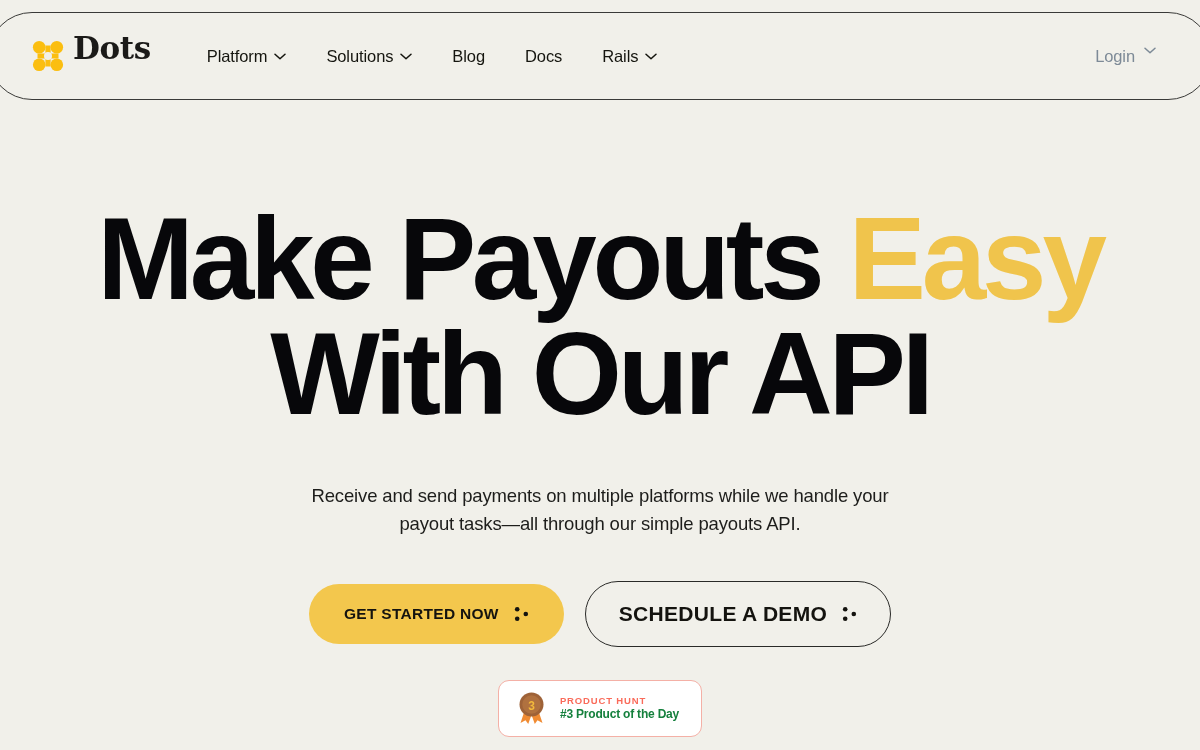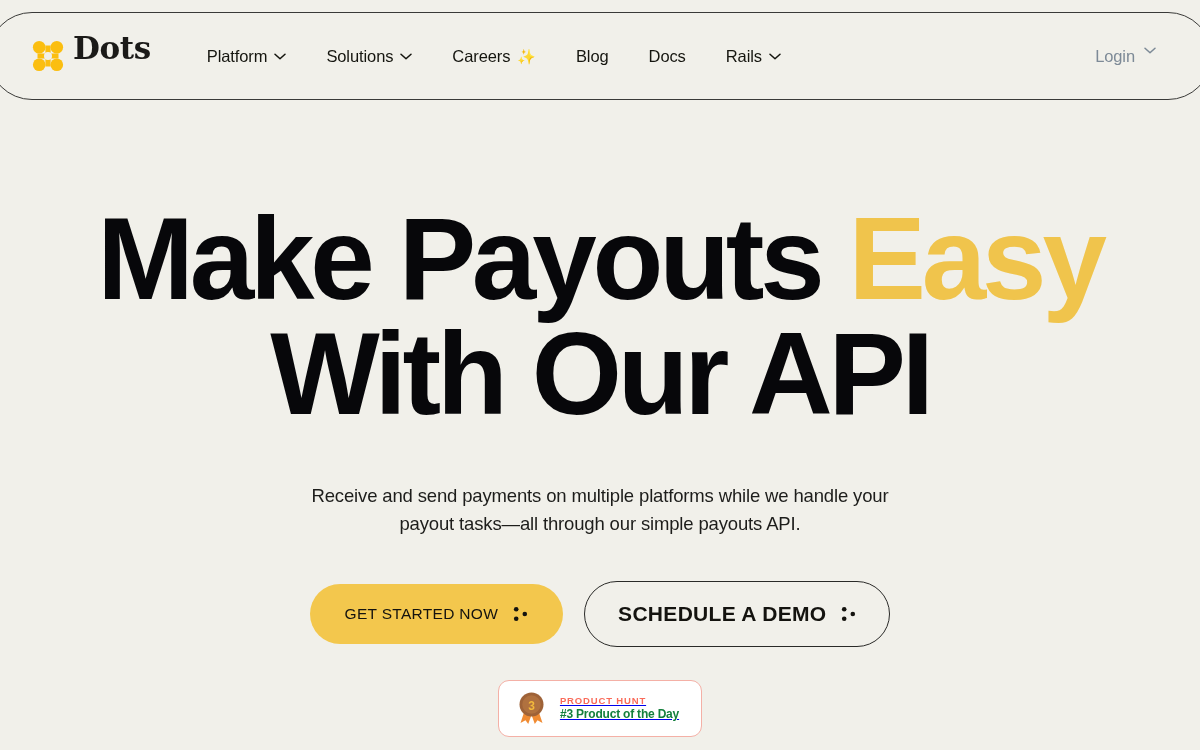--- a/index.html
+++ b/index.html
@@ -170,21 +170,21 @@
   .btn-primary {
     display: flex;
     align-items: center;
     gap: 15px;
     background: #F3C74D;
     border: none;
     border-radius: 999px;
     padding: 21px 35px;
     font-family: "Liberation Sans", sans-serif;
     font-size: 15.5px;
-    font-weight: 400;
+    font-weight: 700;
     letter-spacing: 0.3px;
     color: #14130F;
     cursor: pointer;
     white-space: nowrap;
   }
 
   .btn-secondary {
     display: flex;
     align-items: center;
     gap: 15px;
@@ -208,21 +208,21 @@
     align-items: center;
     gap: 13px;
     background: #FFFFFF;
     border: 1.6px solid #F4B0A6;
     border-radius: 11px;
     padding: 11px 22px 11px 17px;
     cursor: pointer;
     text-decoration: none;
   }
   .ph-medal { width: 31px; height: 33px; display: block; flex: 0 0 auto; }
-  .ph-text { display: flex; flex-direction: column; gap: 3px; text-decoration: underline; }
+  .ph-text { display: flex; flex-direction: column; gap: 3px; }
   .ph-kicker {
     font-size: 9.5px;
     font-weight: 700;
     letter-spacing: 0.85px;
     color: #FA6B5A;
     line-height: 1;
   }
   .ph-title {
     font-size: 12px;
     font-weight: 700;
@@ -260,24 +260,20 @@
         </svg>
       </div>
 
       <div class="nav-item">
         <span>Solutions</span>
         <svg class="chev" viewBox="0 0 12 7">
           <path d="M1 1.2 L6 5.8 L11 1.2" fill="none" stroke="#15150F" stroke-width="1.5" stroke-linecap="round" stroke-linejoin="round"></path>
         </svg>
       </div>
 
-      <div class="nav-item">
-        <span>Careers</span>
-        <span class="spark">✨</span>
-      </div>
 
       <div class="nav-item">
         <span>Blog</span>
       </div>
 
       <div class="nav-item">
         <span>Docs</span>
       </div>
 
       <div class="nav-item">

